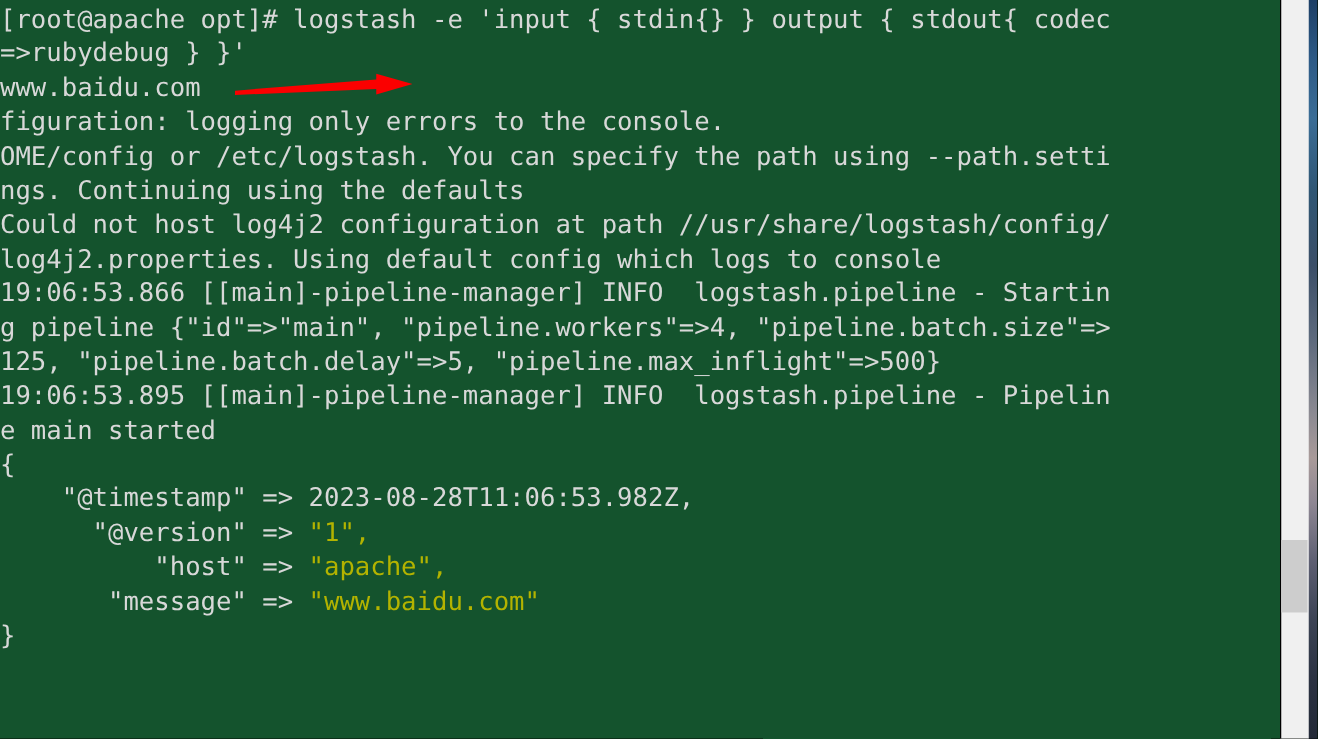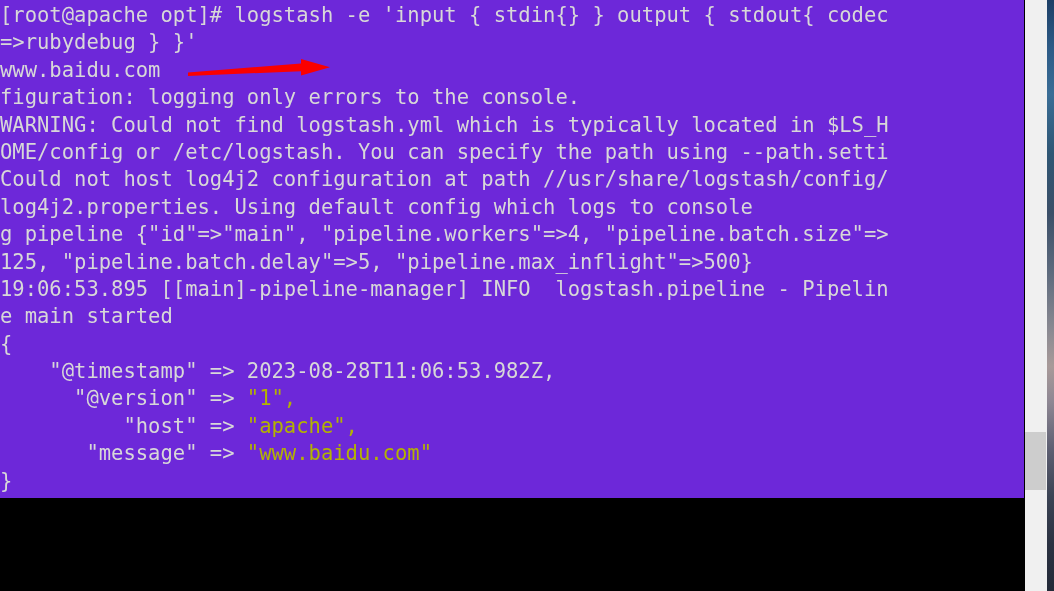--- a/index.html
+++ b/index.html
@@ -58,22 +58,22 @@
     width: 21px;
     height: 58px;
     background: #cdcdcd;
   }
   
   #terminal {
     position: absolute;
     top: 0;
     left: 0;
     width: 1024px;
-    height: 498px;
-    background: #6d28d9;
+    height: 591px;
+    background: #14532d;
     overflow: hidden;
   }
   #terminal-lines {
     position: absolute;
     top: 2px;
     left: 0px;
     width: 1024px;
   }
   .term-line {
     display: block;
@@ -120,24 +120,25 @@
   </div>
   <div id="scrollbar-thumb"></div>
 
   <div id="terminal">
     <div id="terminal-lines">
 
       <span class="term-line c-default">[root@apache opt]# logstash -e 'input { stdin{} } output { stdout{ codec</span>
       <span class="term-line c-default">=&gt;rubydebug } }'</span>
       <span class="term-line c-default">www.baidu.com</span>
       <span class="term-line c-default">figuration: logging only errors to the console.</span>
-      <span class="term-line c-default">WARNING: Could not find logstash.yml which is typically located in $LS_H</span>
       <span class="term-line c-default">OME/config or /etc/logstash. You can specify the path using --path.setti</span>
+      <span class="term-line c-default">ngs. Continuing using the defaults</span>
       <span class="term-line c-default">Could not host log4j2 configuration at path //usr/share/logstash/config/</span>
       <span class="term-line c-default">log4j2.properties. Using default config which logs to console</span>
+      <span class="term-line c-default">19:06:53.866 [[main]-pipeline-manager] INFO  logstash.pipeline - Startin</span>
       <span class="term-line c-default">g pipeline {"id"=&gt;"main", "pipeline.workers"=&gt;4, "pipeline.batch.size"=&gt;</span>
       <span class="term-line c-default">125, "pipeline.batch.delay"=&gt;5, "pipeline.max_inflight"=&gt;500}</span>
       <span class="term-line c-default">19:06:53.895 [[main]-pipeline-manager] INFO  logstash.pipeline - Pipelin</span>
       <span class="term-line c-default">e main started</span>
       <span class="term-line c-default">{</span>
 
       <span class="term-line"><span class="c-default">    "@timestamp" =&gt; </span><span class="c-default">2023-08-28T11:06:53.982Z,</span></span>
 
       <span class="term-line"><span class="c-default">      "@version" =&gt; </span><span class="c-value">"1",</span></span>
 

